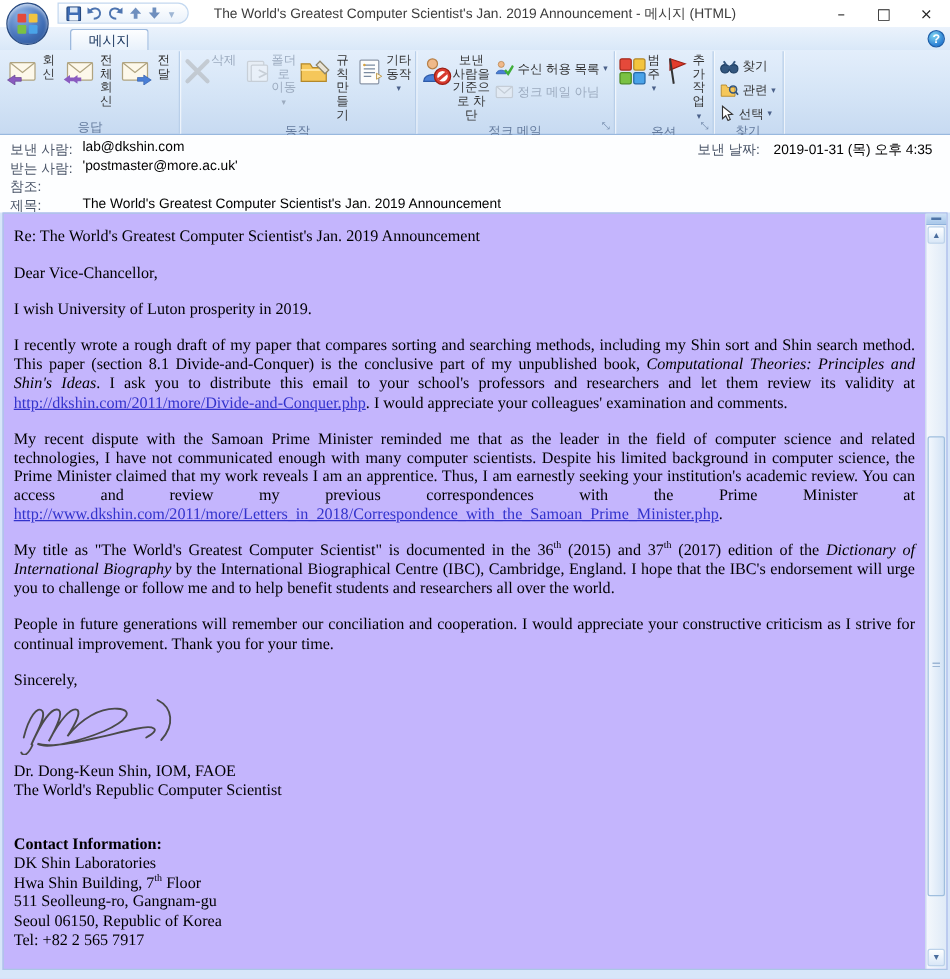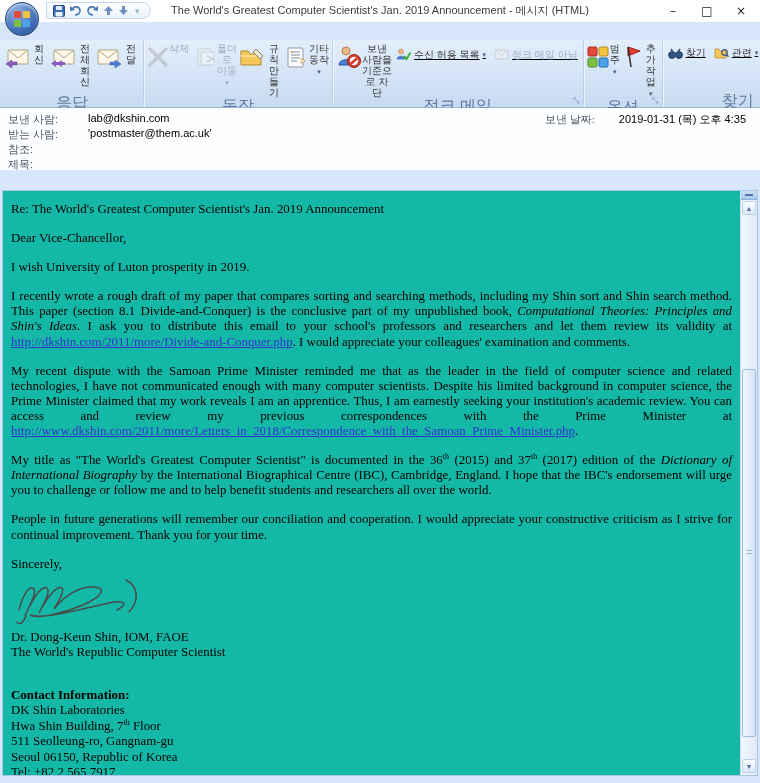--- a/index.html
+++ b/index.html
@@ -34,44 +34,44 @@
     background:radial-gradient(circle at 35% 30%, #7fd4f0, #2a7fd4 70%); color:#fff; font-size:10px; font-weight:bold;
     display:flex; align-items:center; justify-content:center; border:1px solid #1d5ea8; }
 
   
   .ribbon { position:absolute; top:40px; left:0; right:0; height:68px;
     background:linear-gradient(#e3eefb, #d4e4f6 55%, #c7daf1); border-bottom:1px solid #98b8de;
     display:flex; align-items:stretch; padding:1px 1px 0 1px; }
   .grp { display:flex; flex-direction:column; border-right:1px solid #b9cfe9; box-shadow:1px 0 0 rgba(255,255,255,.65);
     padding:1px 2px 0 2px; position:relative; }
   .grp-content { flex:1; display:flex; align-items:flex-start; }
-  .grp-label { font-size:16px; color:#62799c; text-align:center; height:13px; line-height:13px; }
+  .grp-label { font-size:10px; color:#62799c; text-align:center; height:13px; line-height:13px; }
   .btn-lg { width:46px; min-height:54px; padding:1px 1px; display:flex; flex-direction:row; align-items:flex-start;
     font-size:10px; line-height:11px; color:#333; text-align:center; border-radius:3px; cursor:default; }
   .btn-lg .ic { height:26px; display:flex; align-items:center; justify-content:center; margin:1px 0 2px; }
   .btn-lg.wide { width:58px; }
   .btn-sm { display:flex; align-items:center; gap:3px; font-size:10px; color:#333; height:17px; padding:0 3px; white-space:nowrap; }
-  .stack { display:flex; flex-direction:row; justify-content:flex-end; padding-top:4px; gap:2px;text-decoration:underline; }
+  .stack { display:flex; flex-direction:column; justify-content:flex-end; padding-top:4px; gap:2px; }
   .disabled, .disabled * { color:#9cabbf !important; }
   .disabled svg { opacity:.45; filter:grayscale(1); }
   .drop { font-size:7px; color:#4b618a; }
   .disabled .drop { color:#9cabbf; }
   .launcher { position:absolute; right:1px; bottom:1px; width:11px; height:11px; font-size:8px; color:#6d84a6;
     display:flex; align-items:center; justify-content:center; }
 
   
   .mailhead { position:absolute; top:108px; left:0; right:0; height:62px; background:#fdfeff; font-size:11px; }
-  .mh-row { position:absolute; left:8px; display:flex;gap:22px; }
+  .mh-row { position:absolute; left:8px; display:flex; }
   .mh-label { color:#4a5568; width:58px; }
   .mh-val { color:#000; }
   .mh-sent { position:absolute; right:14px; top:4px; display:flex; }
-  .mh-sent .mh-label { width:auto; margin-right:24px;font-family:Liberation Serif, serif; }
-
-  
-  .bodybox { position:absolute; top:170px; left:2px; right:2px; bottom:7px; border:1px solid #aac6e5; background:#14b8a6;margin-top:20px; }
+  .mh-sent .mh-label { width:auto; margin-right:11px; }
+
+  
+  .bodybox { position:absolute; top:170px; left:2px; right:2px; bottom:7px; border:1px solid #aac6e5; background:#c4b5fd; }
   .bodytext { position:absolute; top:0; bottom:0; left:0; right:17px; padding:11px 8px 0 8px; overflow:hidden;
     font-family:"Liberation Serif",serif; font-size:12.9px; line-height:1.17; color:#000; text-align:justify; }
   .bodytext p { margin:0 0 14px 0; }
   .bodytext .plain { text-align:left; }
   a.lnk { color:#3333cc; }
   em { font-style:italic; }
   sup { font-size:8px; vertical-align:super; line-height:0; }
   .sig-name { margin-bottom:0 !important; }
   .contact-block div { line-height:1.2; }
   .bold { font-weight:bold; }
@@ -142,20 +142,24 @@
       <span class="qat-sep">▾</span>
     </div>
     <div class="win-title">The World's Greatest Computer Scientist's Jan. 2019 Announcement - 메시지 (HTML)</div>
     <div class="win-btns">
       <div>–</div>
       <div>□</div>
       <div>×</div>
     </div>
   </div>
 
+  <div class="tabrow">
+    <div class="tab">메시지</div>
+    <div class="help-btn">?</div>
+  </div>
 
   <div class="ribbon">
 
     <div class="grp">
       <div class="grp-content">
         <div class="btn-lg">
           <span class="ic">
             <svg width="26" height="22" viewBox="0 0 26 22">
                 <rect x="4" y="4" width="20" height="14" rx="1" fill="#fdf8ea" stroke="#b0a480"></rect>
                 <path d="M4 4 L14 12 L24 4" fill="none" stroke="#b0a480"></path>
@@ -347,28 +351,29 @@
     <div class="mh-row" style="top:4px">
       <span class="mh-label">보낸 사람:</span>
       <span class="mh-val">lab@dkshin.com</span>
     </div>
     <div class="mh-sent">
       <span class="mh-label">보낸 날짜:</span>
       <span class="mh-val">2019-01-31 (목) 오후 4:35</span>
     </div>
     <div class="mh-row" style="top:19px">
       <span class="mh-label">받는 사람:</span>
-      <span class="mh-val">'postmaster@them.ac.uk'</span>
+      <span class="mh-val">'postmaster@more.ac.uk'</span>
     </div>
     <div class="mh-row" style="top:34px">
       <span class="mh-label">참조:</span>
       <span class="mh-val"></span>
     </div>
     <div class="mh-row" style="top:49px">
       <span class="mh-label">제목:</span>
+      <span class="mh-val">The World's Greatest Computer Scientist's Jan. 2019 Announcement</span>
     </div>
   </div>
 
   <div class="bodybox">
     <div class="bodytext">
       <p class="plain">Re: The World's Greatest Computer Scientist's Jan. 2019 Announcement</p>
       <p class="plain">Dear Vice-Chancellor,</p>
       <p class="plain">I wish University of Luton prosperity in 2019.</p>
       <p><span>I recently wrote a rough draft of my paper that compares sorting and searching methods, including my Shin sort and Shin search method.  This paper (section 8.1 Divide-and-Conquer) is the conclusive part of my unpublished book, </span><em>Computational Theories: Principles and Shin's Ideas</em><span>. I ask you to distribute this email to your school's professors and researchers and let them review its validity at </span><a href="#" class="lnk">http://dkshin.com/2011/more/Divide-and-Conquer.php</a><span>. I would appreciate your colleagues' examination and comments.</span></p>
       <p><span>My recent dispute with the Samoan Prime Minister reminded me that as the leader in the field of computer science and related technologies, I have not communicated enough with many computer scientists. Despite his limited background in computer science, the Prime Minister claimed that my work reveals I am an apprentice. Thus, I am earnestly seeking your institution's academic review. You can access and review my previous correspondences with the Prime Minister at </span><a href="#" class="lnk">http://www.dkshin.com/2011/more/Letters_in_2018/Correspondence_with_the_Samoan_Prime_Minister.php</a><span>.</span></p>

